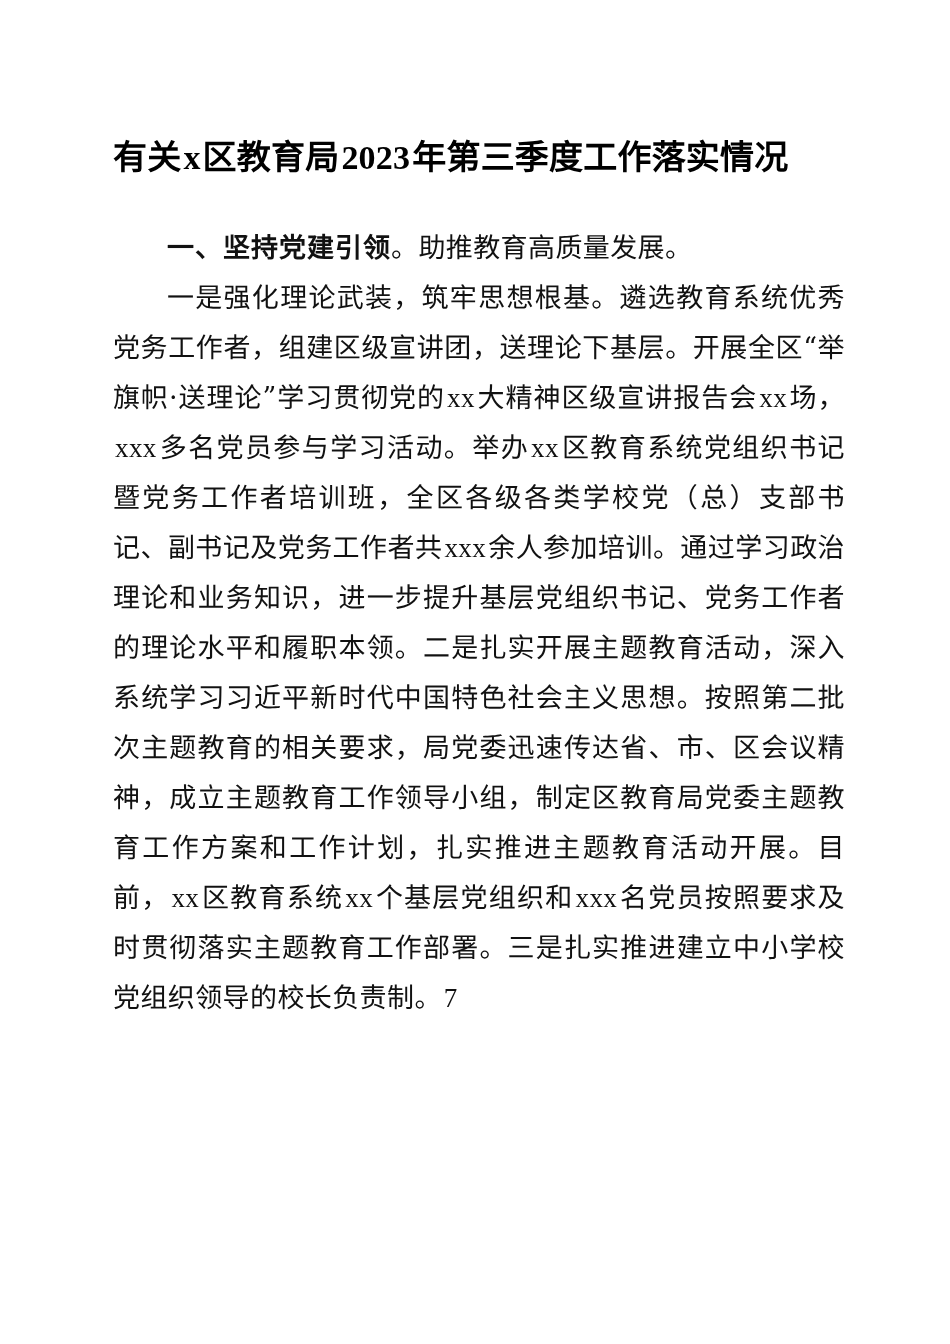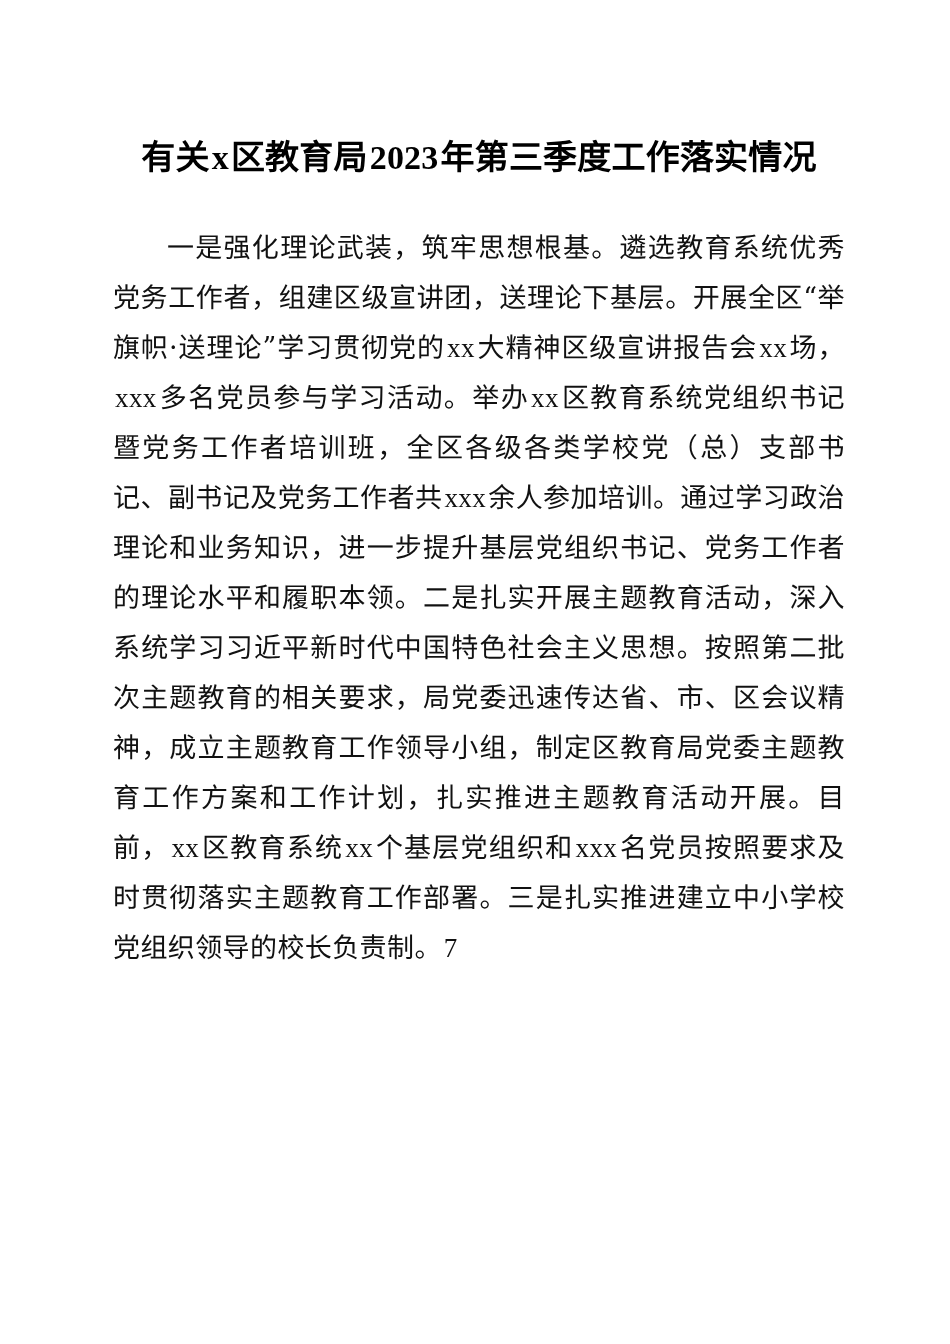--- a/index.html
+++ b/index.html
@@ -25,21 +25,21 @@
     top: 0;
     width: 732px;
   }
 
   
   .doc-title {
     font-family: "Liberation Serif", "DejaVu Serif", serif;
     font-weight: bold;
     font-size: 34px;
     line-height: 46px;
-    text-align: center;
+    text-align: left;
     color: #000000;
     margin: 0;
     padding-top: 135px;
     letter-spacing: 0.2px;
     word-break: break-all;
   }
 
   
   .body-block {
     margin-top: 42px;
@@ -82,18 +82,19 @@
 <body>
 
 <div class="page">
   <div class="content">
 
     <h1 class="doc-title">有关<span class="lat">x</span>区教育局<span class="lat">2023</span>年第三季度工作落实情况</h1>
 
     <div class="body-block">
 
 
+      <p class="para"><span class="sec-head">一、坚持党建引领</span><span>。助推教育高质量发展。</span></p>
 
       <p class="para flow">一是强化理论武装，筑牢思想根基。遴选教育系统优秀党务工作者，组建区级宣讲团，送理论下基层。开展全区“举旗帜·送理论”学习贯彻党的<span class="lat">xx</span>大精神区级宣讲报告会<span class="lat">xx</span>场，<span class="lat">xxx</span>多名党员参与学习活动。举办<span class="lat">xx</span>区教育系统党组织书记暨党务工作者培训班，全区各级各类学校党（总）支部书记、副书记及党务工作者共<span class="lat">xxx</span>余人参加培训。通过学习政治理论和业务知识，进一步提升基层党组织书记、党务工作者的理论水平和履职本领。二是扎实开展主题教育活动，深入系统学习习近平新时代中国特色社会主义思想。按照第二批次主题教育的相关要求，局党委迅速传达省、市、区会议精神，成立主题教育工作领导小组，制定区教育局党委主题教育工作方案和工作计划，扎实推进主题教育活动开展。目前，<span class="lat">xx</span>区教育系统<span class="lat">xx</span>个基层党组织和<span class="lat">xxx</span>名党员按照要求及时贯彻落实主题教育工作部署。三是扎实推进建立中小学校党组织领导的校长负责制。<span class="lat">7</span></p>
 
     </div>
   </div>
 </div>
 
 </body></html>

